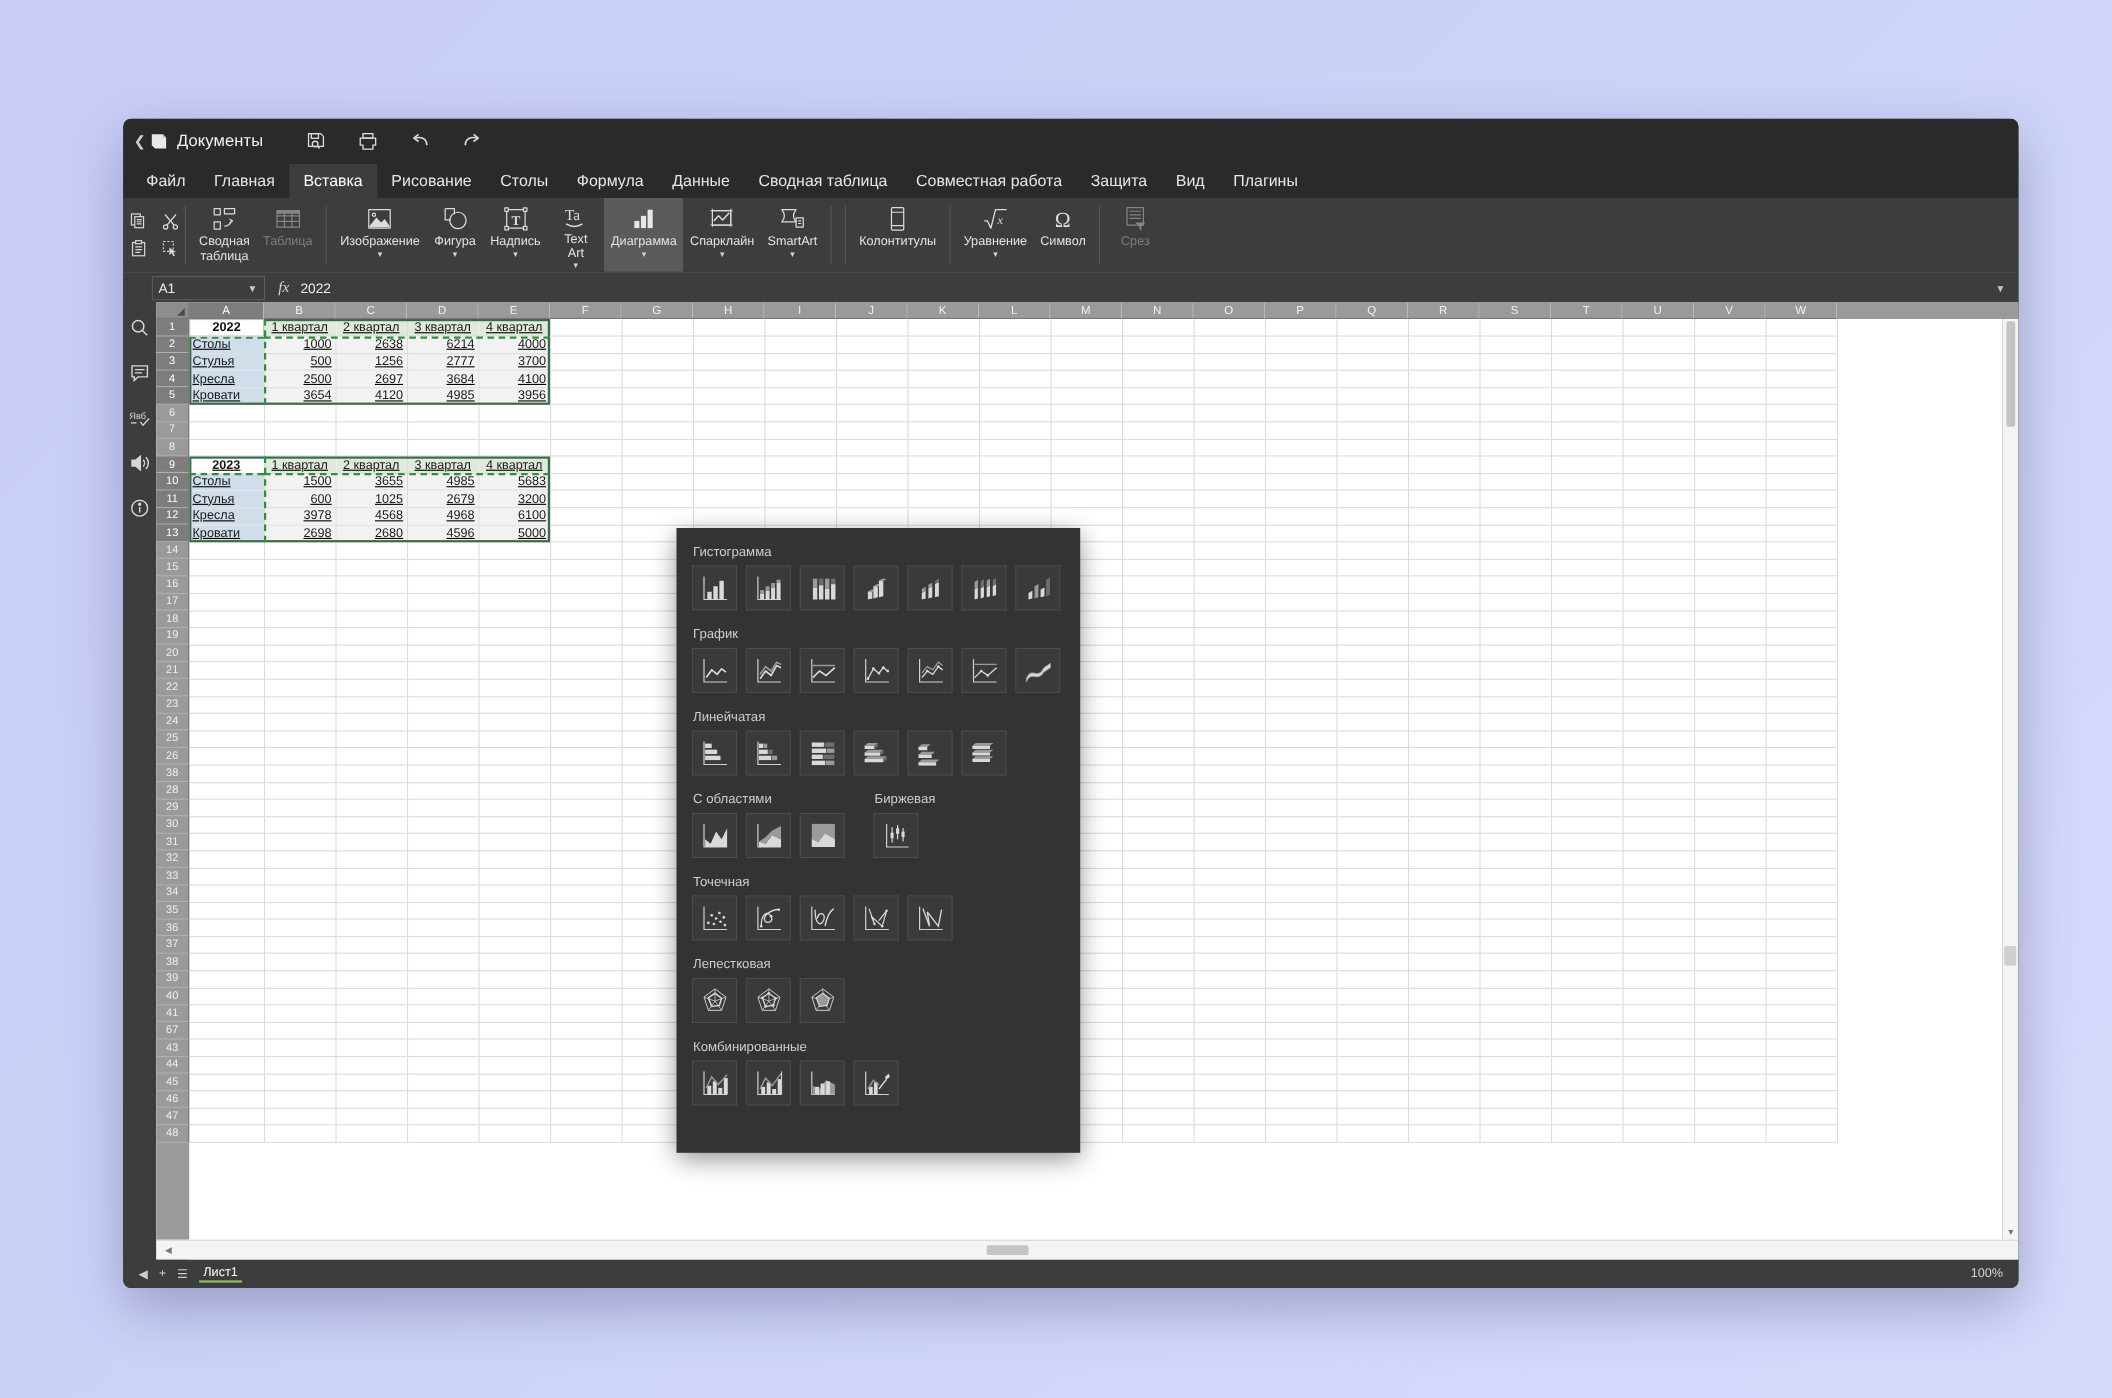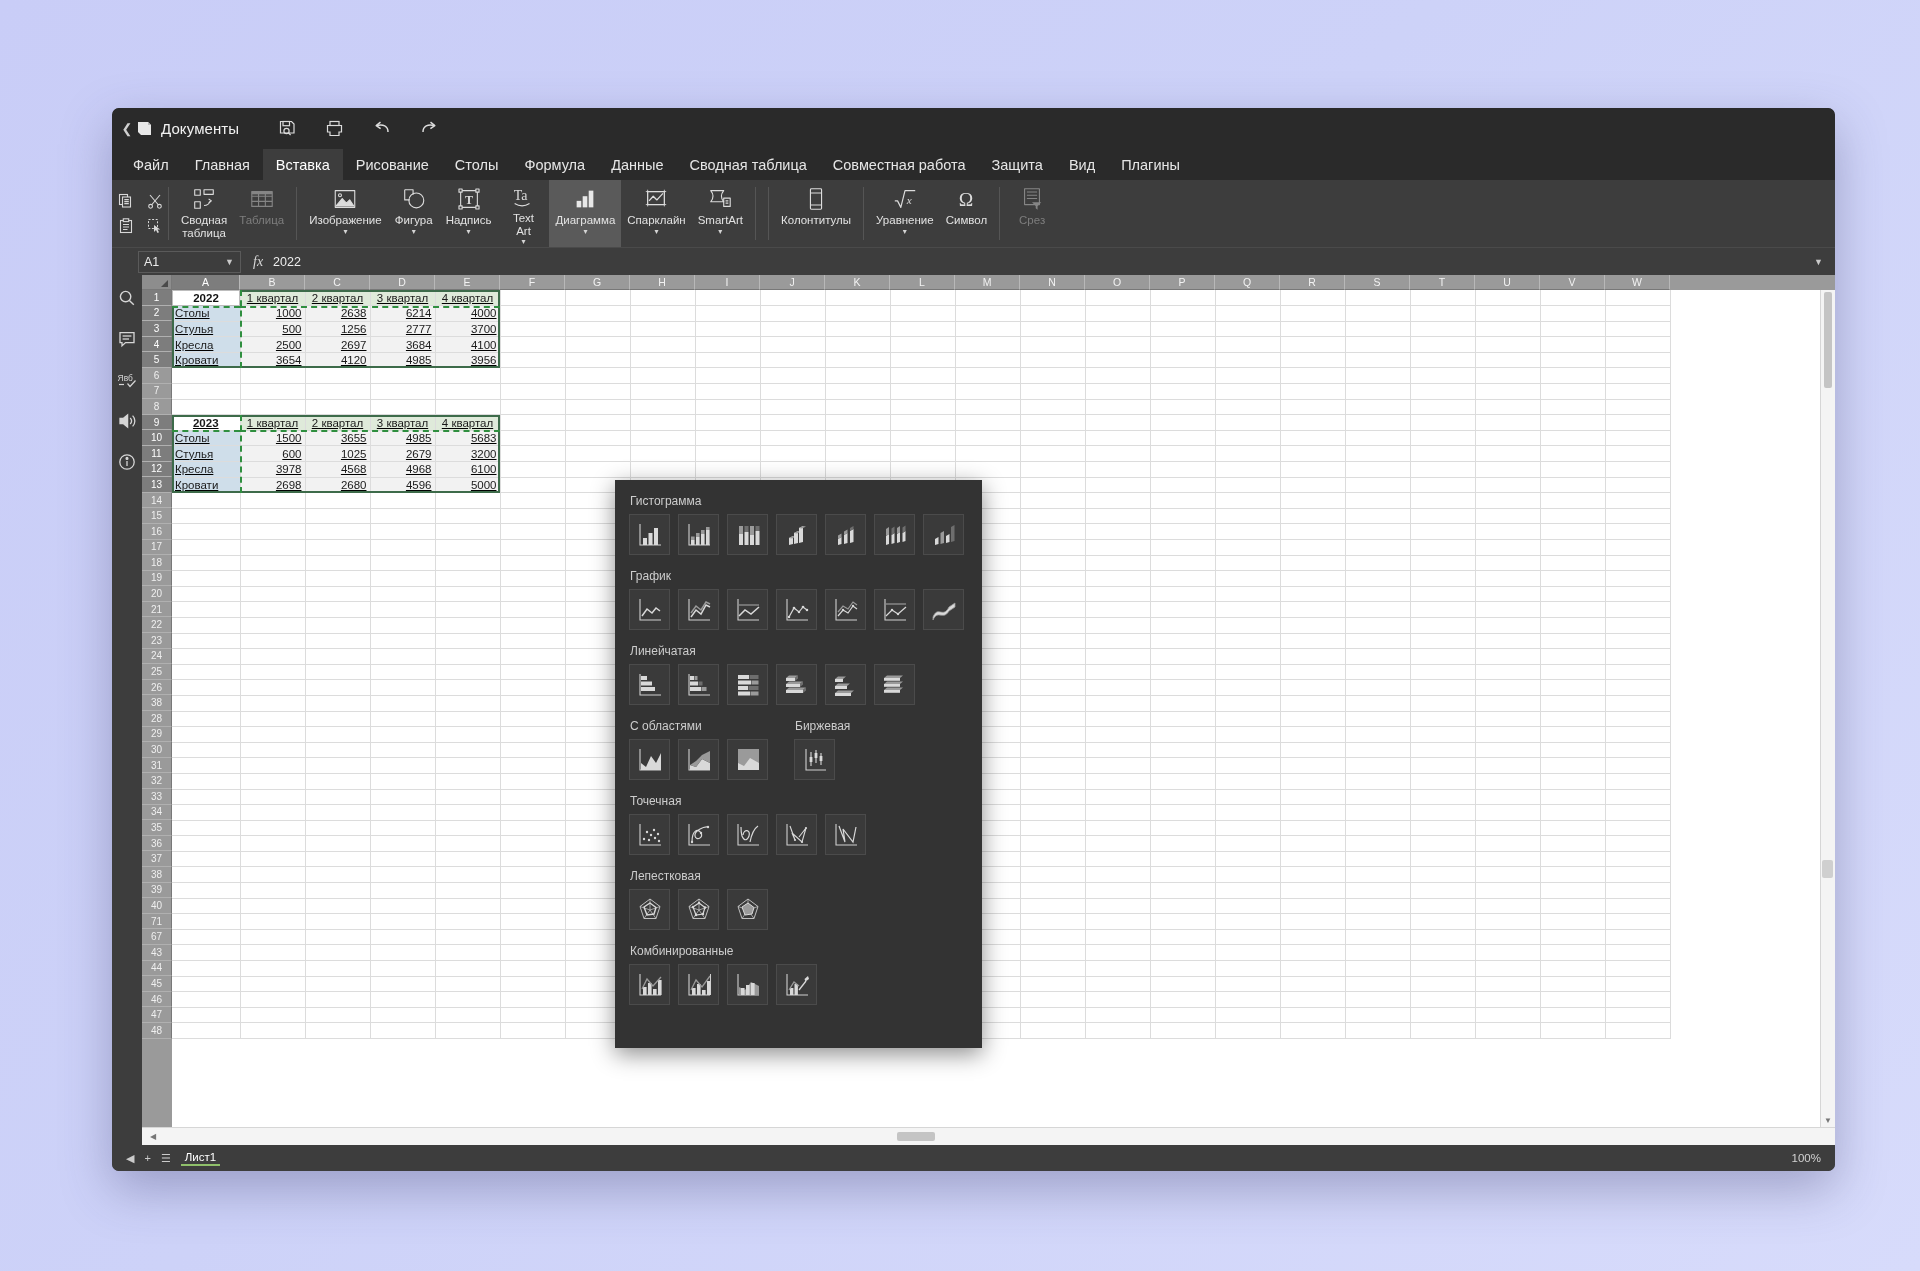--- a/index.html
+++ b/index.html
@@ -658,21 +658,21 @@
           <div class="rowcell">31</div>
           <div class="rowcell">32</div>
           <div class="rowcell">33</div>
           <div class="rowcell">34</div>
           <div class="rowcell">35</div>
           <div class="rowcell">36</div>
           <div class="rowcell">37</div>
           <div class="rowcell">38</div>
           <div class="rowcell">39</div>
           <div class="rowcell">40</div>
-          <div class="rowcell">71</div>
+          <div class="rowcell">41</div>
           <div class="rowcell">67</div>
           <div class="rowcell">43</div>
           <div class="rowcell">44</div>
           <div class="rowcell">45</div>
           <div class="rowcell">46</div>
           <div class="rowcell">47</div>
           <div class="rowcell">48</div>
         </div>
       <div id="gridarea">
         <table class="grid">

